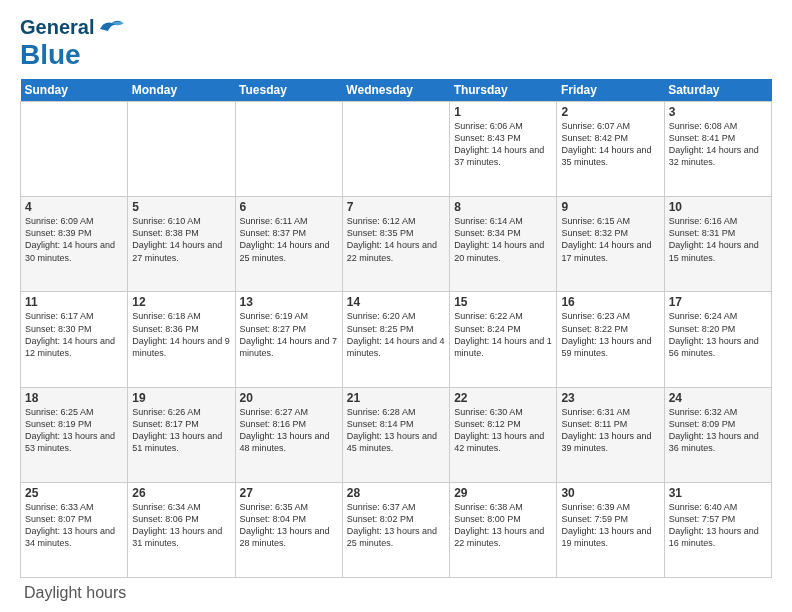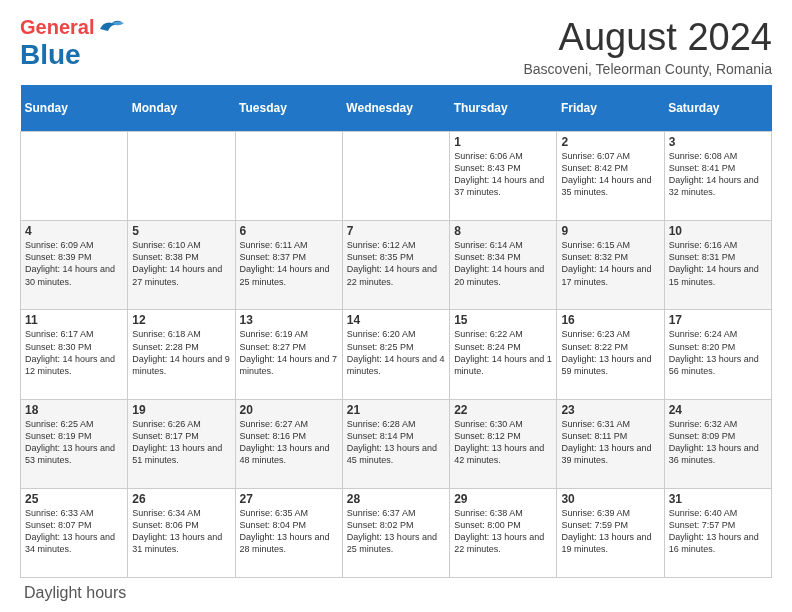--- a/index.html
+++ b/index.html
@@ -45,21 +45,21 @@
     .calendar-table {
       width: 100%;
       border-collapse: collapse;
       flex: 1;
       table-layout: fixed;
     }
     .calendar-table th {
       background: #2176c7;
       color: #fff;
       font-size: 12px;
-      padding: 16px 4px;
+      padding: 4px 4px;
       text-align: left;
       font-weight: bold;
       margin-top: 37px;
     }
     .calendar-table td {
       border: 1px solid #ccc;
       vertical-align: top;
       padding: 3px 4px;
       font-size: 9.5px;
       color: #333;
@@ -95,21 +95,21 @@
     }
     
     .logo-wrap {
       display: flex;
       flex-direction: row;
       align-items: center;
     }
     .logo-general {
       font-size: 20px;
       font-weight: bold;
-      color: #ef4444;
+      color: #0c4a6e;
     }
     .logo-bird {
       display: inline-block;
       width: 28px;
       height: 22px;
       margin-left: 2px;
     }
     .logo-blue-text {
       font-size: 28px;
       font-weight: bold;
@@ -125,24 +125,20 @@
       <div class="logo-wrap">
         <span class="logo-general">General</span>
         <svg class="logo-bird" viewBox="0 0 28 22" xmlns="http://www.w3.org/2000/svg">
           <path d="M4 12 Q8 4 16 6 Q20 2 26 5 Q22 8 18 8 Q14 9 12 14 Z" fill="#1a6faf"></path>
           <path d="M16 6 Q22 3 28 6 Q24 9 20 8 Z" fill="#4a9fd4"></path>
         </svg>
       </div>
       <div>
         <span class="logo-blue-text">Blue</span>
       </div>
-    </div>
-    <div class="title-area">
-      <div class="month-title">August 2024</div>
-      <div class="subtitle">Bascoveni, Teleorman County, Romania</div>
     </div>
   </div>
 
   <table class="calendar-table">
     <thead>
       <tr>
         <th>Sunday</th>
         <th>Monday</th>
         <th>Tuesday</th>
         <th>Wednesday</th>
@@ -234,21 +230,21 @@
           <td>
             <span class="day-number">11</span>
             <div class="day-info">Sunrise: 6:17 AM
 Sunset: 8:30 PM
 Daylight: 14 hours
 and 12 minutes.</div>
           </td>
           <td>
             <span class="day-number">12</span>
             <div class="day-info">Sunrise: 6:18 AM
-Sunset: 2:28 PM
+Sunset: 8:36 PM
 Daylight: 14 hours
 and 9 minutes.</div>
           </td>
           <td>
             <span class="day-number">13</span>
             <div class="day-info">Sunrise: 6:19 AM
 Sunset: 8:27 PM
 Daylight: 14 hours
 and 7 minutes.</div>
           </td>

